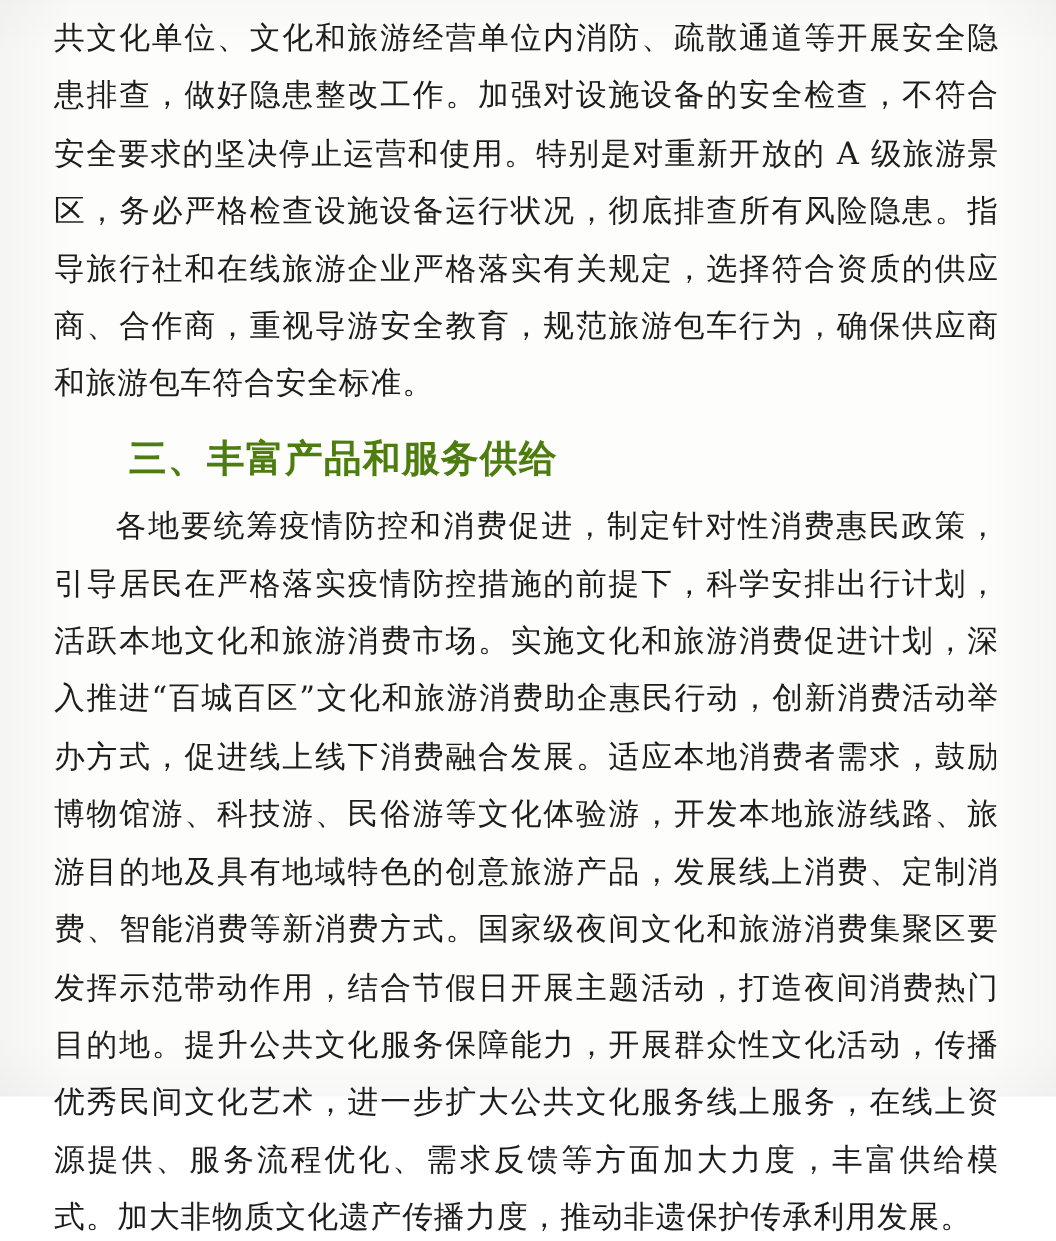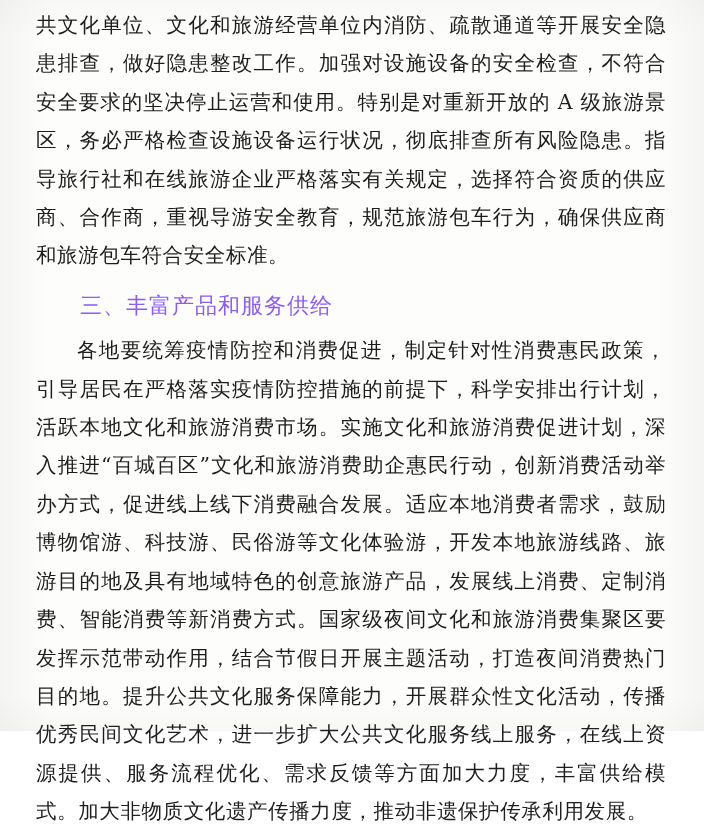--- a/index.html
+++ b/index.html
@@ -44,25 +44,25 @@
   p {
     margin: 0;
   }
   .para-indent {
     text-indent: 2em;
   }
   .heading {
     margin-top: 9px;
     margin-bottom: 6px;
     text-indent: 2em;
-    font-weight: normal;
-    font-size: 22px;
+    font-weight: bold;
+    font-size: 25px;
     line-height: 38.4px;
     letter-spacing: 1px;
-    color: #8b5cf6;
+    color: #4d7c0f;
   }
   .blk {
     margin-top: 0;
   }
   .section-gap {
     height: 3px;
   }
 </style>
 </head>
 <body>

